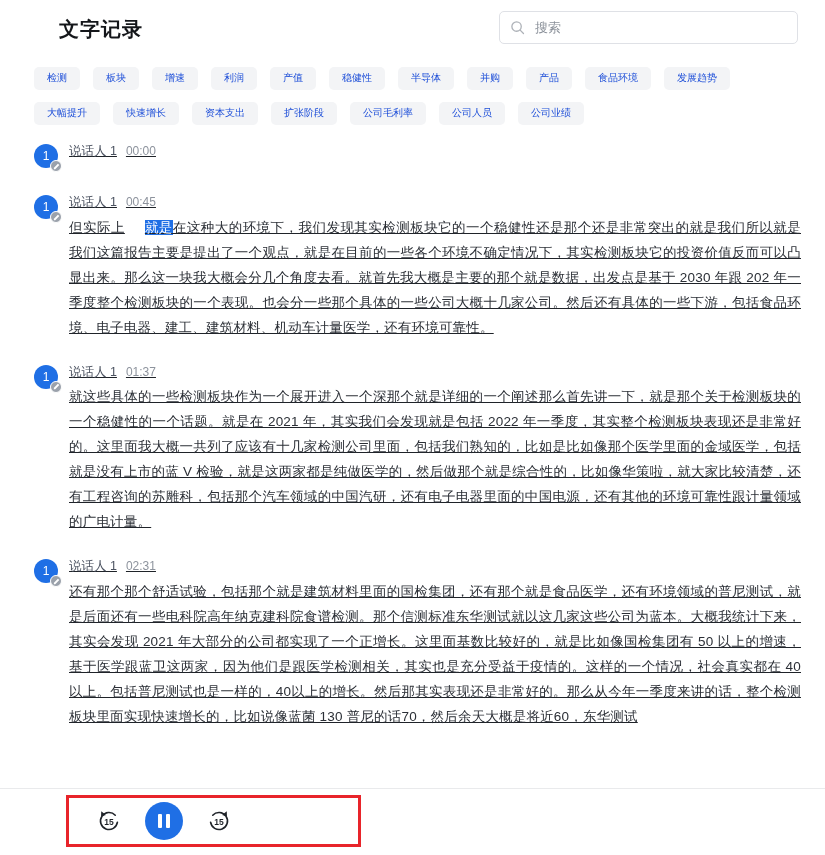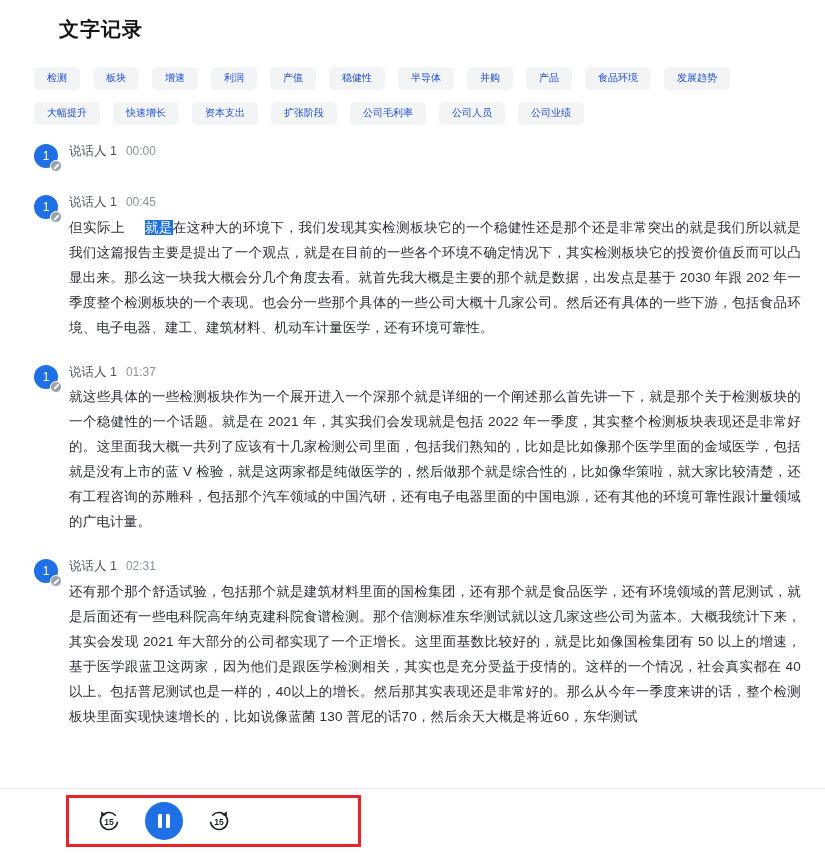--- a/index.html
+++ b/index.html
@@ -125,21 +125,21 @@
     width: 12px;
     height: 12px;
     border-radius: 50%;
     background: #9aa1ab;
     border: 1.5px solid #ffffff;
     display: flex;
     align-items: center;
     justify-content: center;
   }
   .avatar-badge svg { display: block; }
-  .block-body { flex: 1 1 auto; min-width: 0; }
+  .block-body { flex: 1 1 auto; min-width: 0; text-decoration: underline; }
   .meta {
     font-size: 12.5px;
     color: #5b6270;
     line-height: 1;
     padding-top: 4px;
     margin-bottom: 6px;
     display: flex;
     align-items: baseline;
     gap: 9px;
   }
@@ -207,20 +207,29 @@
     display: inline-block;
   }
   .pause-gap { width: 4px; display: inline-block; }
 </style>
 </head>
 <body>
 
 <div class="header">
   <div class="page-title">文字记录</div>
 
+  <div class="search-wrap">
+    <span class="search-icon">
+      <svg width="15" height="15" viewBox="0 0 16 16" fill="none">
+        <circle cx="7" cy="7" r="5" stroke="#7b828c" stroke-width="1.4"></circle>
+        <line x1="10.8" y1="10.8" x2="14.4" y2="14.4" stroke="#7b828c" stroke-width="1.4" stroke-linecap="round"></line>
+      </svg>
+    </span>
+    <input class="search-input" type="text" placeholder="搜索" style="">
+  </div>
 </div>
 
 <div class="tags">
     <div class="tag">检测</div>
     <div class="tag">板块</div>
     <div class="tag">增速</div>
     <div class="tag">利润</div>
     <div class="tag">产值</div>
     <div class="tag">稳健性</div>
     <div class="tag">半导体</div>

